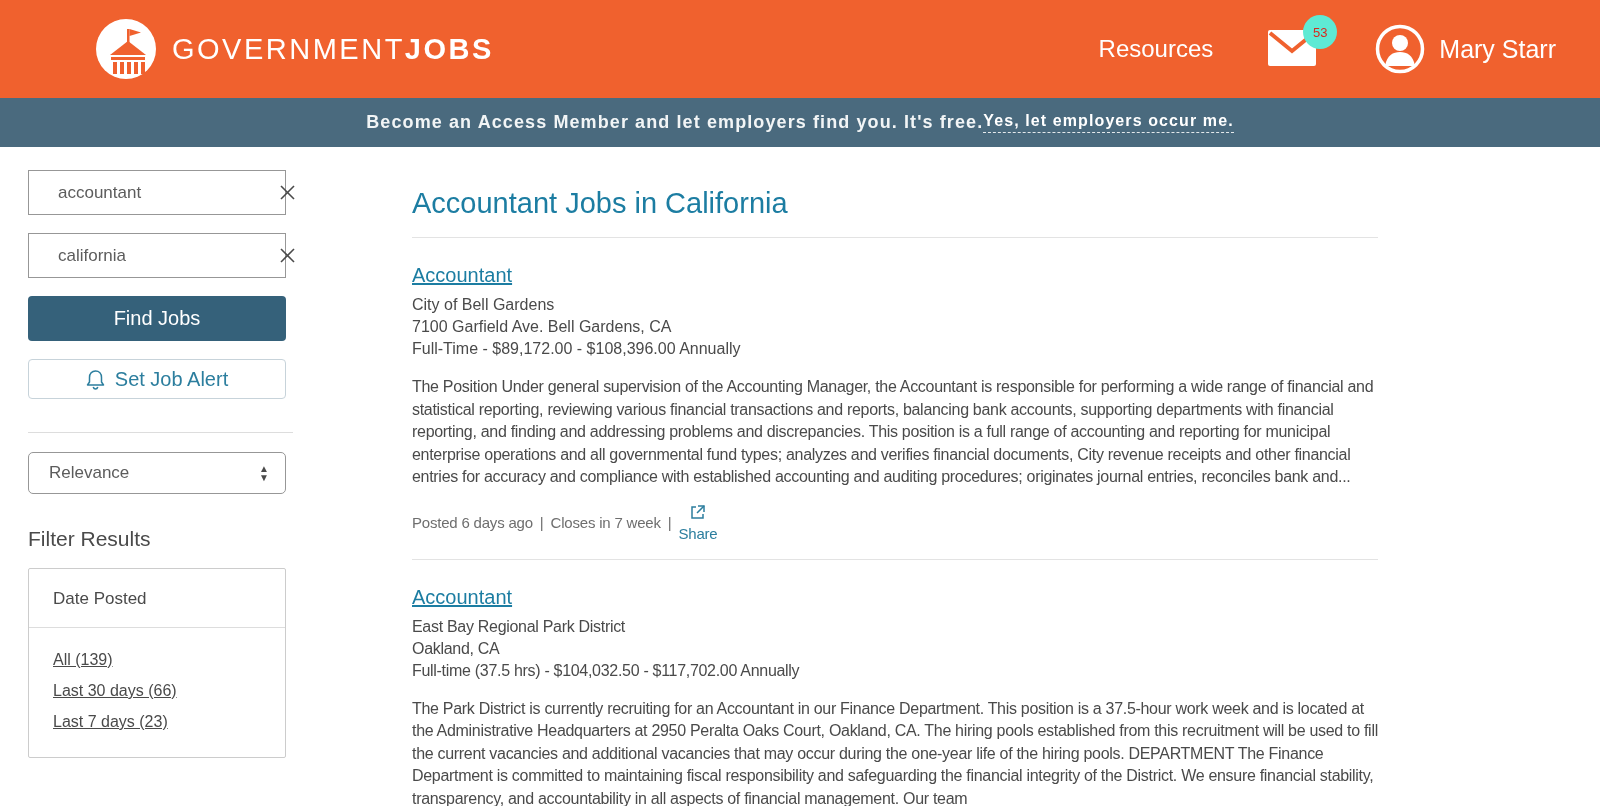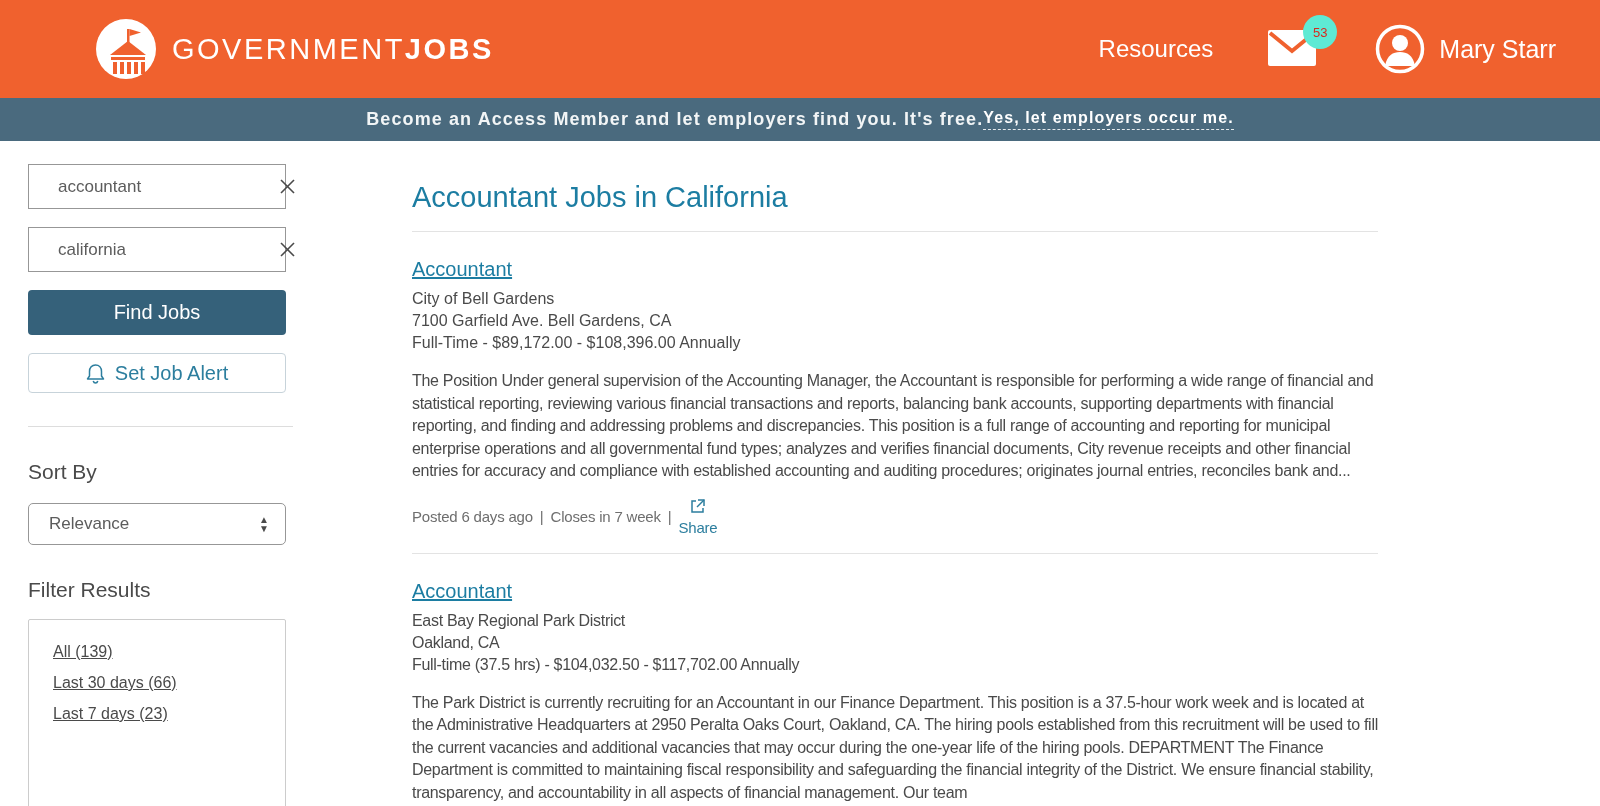--- a/index.html
+++ b/index.html
@@ -16,21 +16,21 @@
   .header-spacer { flex:1; }
   .nav-link { color:#fff; font-size:24px; margin-right:54px; cursor:pointer; }
   .mail-wrap { position:relative; margin-right:58px; cursor:pointer; }
   .mail-badge { position:absolute; top:-12px; right:-20px; width:34px; height:34px; background:#5eead4;
     border-radius:50%; display:flex; align-items:center; justify-content:center;
     color:#D7291E; font-size:13px; font-weight:normal; }
   .user-wrap { display:flex; align-items:center; gap:14px; cursor:pointer; }
   .user-name { color:#fff; font-size:25px; }
 
   
-  .banner { height:43px; background:#4A6A7E; display:flex; align-items:center; justify-content:center; }
+  .banner { height:49px; background:#4A6A7E; display:flex; align-items:center; justify-content:center; }
   .banner-text { color:#F2F5F6; font-size:18px; letter-spacing:1.1px; font-weight:bold; }
   .banner-link { color:#fff; letter-spacing:1.1px; font-weight:bold; cursor:pointer;
     border-bottom:1px dashed rgba(255,255,255,.85); padding-bottom:2px; }
 
   
   .content { display:flex; }
   .sidebar { width:258px; margin-left:28px; padding-top:23px; flex:none; }
   .main { width:966px; margin-left:126px; padding-top:40px; }
 
   
@@ -148,33 +148,33 @@
     <button class="btn-alert">
       <svg width="19" height="21" viewBox="0 0 19 21">
         <path d="M9.5,2 C5.9,2 3.5,4.8 3.5,8.5 L3.5,13 L1.5,16 L17.5,16 L15.5,13 L15.5,8.5 C15.5,4.8 13.1,2 9.5,2 Z" fill="none" stroke="#2C7E9E" stroke-width="1.5" stroke-linejoin="round"></path>
         <path d="M7.2,18 C7.6,19.3 8.4,20 9.5,20 C10.6,20 11.4,19.3 11.8,18" fill="none" stroke="#2C7E9E" stroke-width="1.5"></path>
       </svg>
       <span>Set Job Alert</span>
     </button>
 
     <hr class="side-divider">
 
-    <div class="side-heading">Sort By</div>
 
     <div class="select-box">
       <span class="select-value">Relevance</span>
       <span class="spinner">
           <span>▲</span>
           <span>▼</span>
         </span>
     </div>
 
     <div class="side-heading">Filter Results</div>
 
     <div class="filter-box">
+      <div class="filter-box-header">Date Posted</div>
       <div class="filter-links">
         <a class="filter-link">All (139)</a>
         <a class="filter-link">Last 30 days (66)</a>
         <a class="filter-link">Last 7 days (23)</a>
       </div>
     </div>
   </div>
 
   <div class="main">
     <h1 class="page-title">Accountant Jobs in California</h1>

